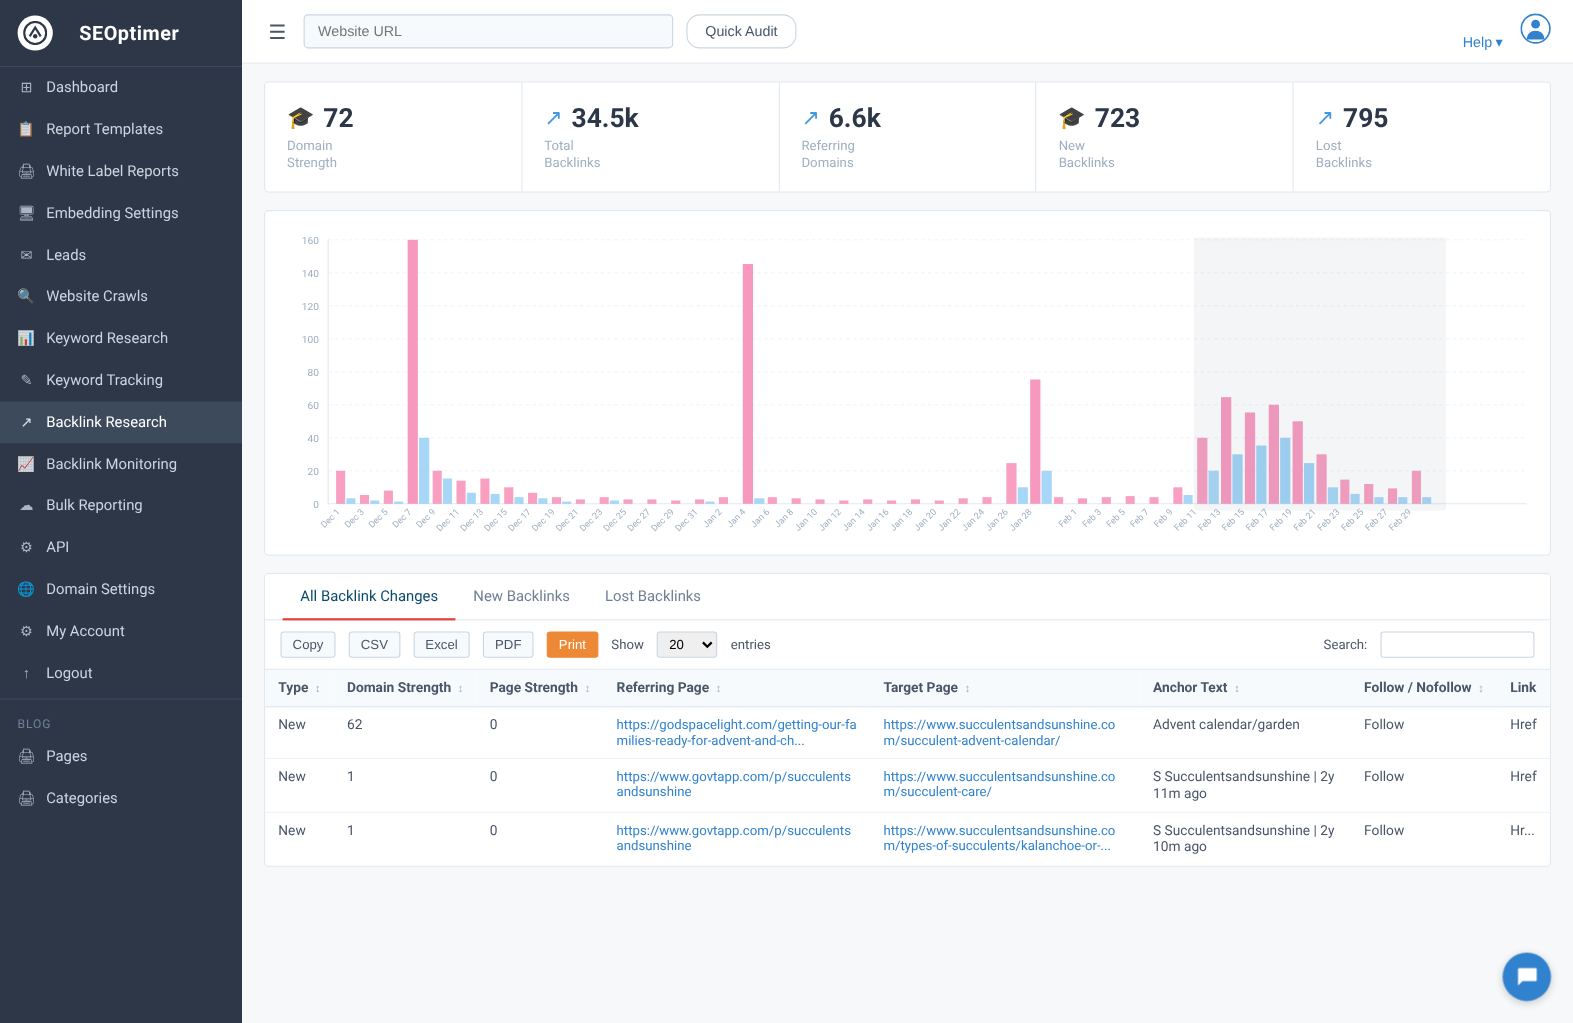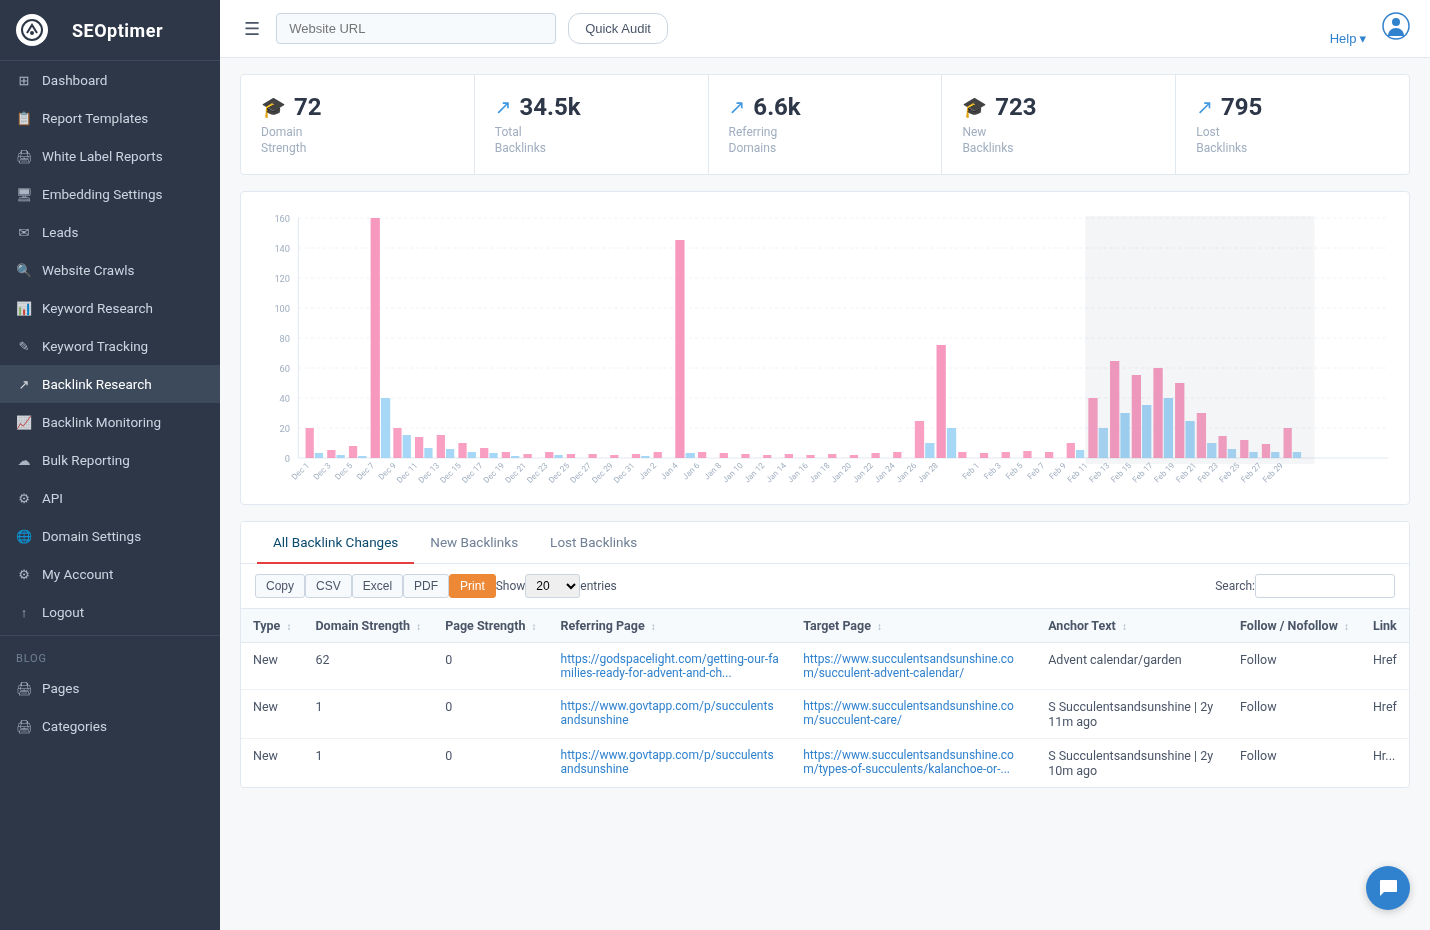--- a/index.html
+++ b/index.html
@@ -82,21 +82,21 @@
     }
     .hamburger-btn {
       background: none;
       border: none;
       cursor: pointer;
       font-size: 18px;
       color: #4a5568;
       padding: 4px;
     }
     .url-input {
-      width: 280px;
+      width: 336px;
       padding: 7px 12px;
       border: 1px solid #cbd5e0;
       border-radius: 4px;
       font-size: 13px;
       color: #701a75;
       background: #f7fafc;
     }
     .quick-audit-btn {
       padding: 7px 16px;
       background: #fff;
@@ -214,21 +214,21 @@
     
     .table-section {
       background: #fff;
       border: 1px solid #e2e8f0;
       border-radius: 4px;
       overflow: hidden;
     }
     .table-controls {
       display: flex;
       align-items: center;
-      gap: 0;
+      gap: 12px;
       padding: 10px 14px;
       border-bottom: 1px solid #e2e8f0;
       flex-wrap: wrap;
     }
     .table-btn {
       padding: 4px 10px;
       border: 1px solid #cbd5e0;
       border-radius: 3px;
       background: #f7fafc;
       font-size: 12px;

